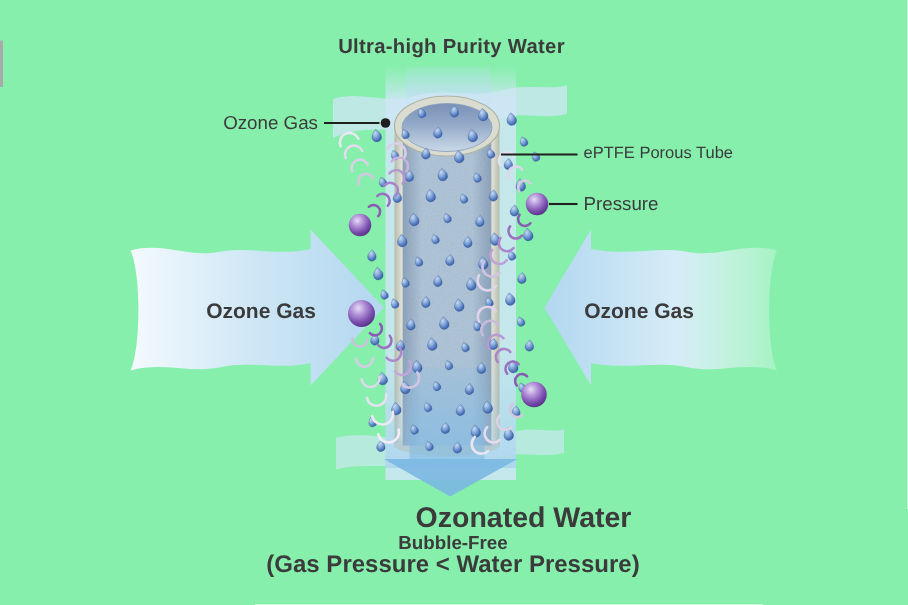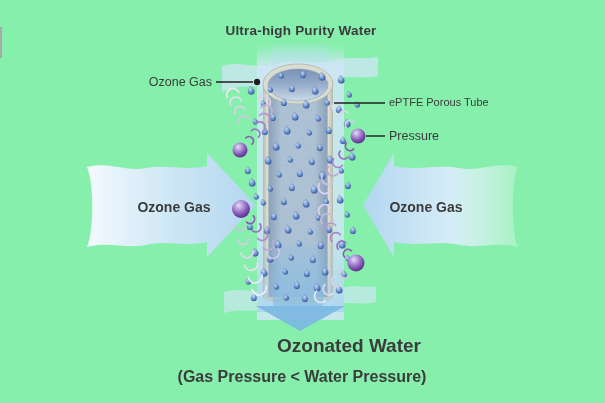--- a/index.html
+++ b/index.html
@@ -281,15 +281,16 @@
     </g>
   </svg>
 
   <div class="lbl title">Ultra-high Purity Water</div>
   <div class="lbl lbl-ozone-top">Ozone Gas</div>
   <div class="lbl lbl-eptfe">ePTFE Porous Tube</div>
   <div class="lbl lbl-particles">Pressure</div>
   <div class="lbl lbl-arrow-left">Ozone Gas</div>
   <div class="lbl lbl-arrow-right">Ozone Gas</div>
   <div class="lbl lbl-ozonated">Ozonated Water</div>
+  <div class="lbl lbl-bubble">Bubble-Free</div>
   <div class="lbl lbl-note">(Gas Pressure &lt; Water Pressure)</div>
   <div class="edge-mark"></div>
 </div>
 
 </body></html>

